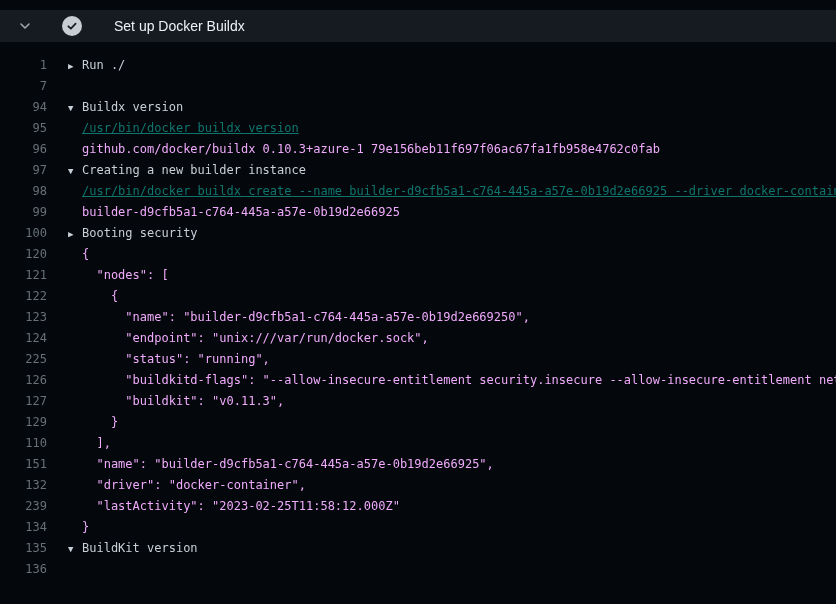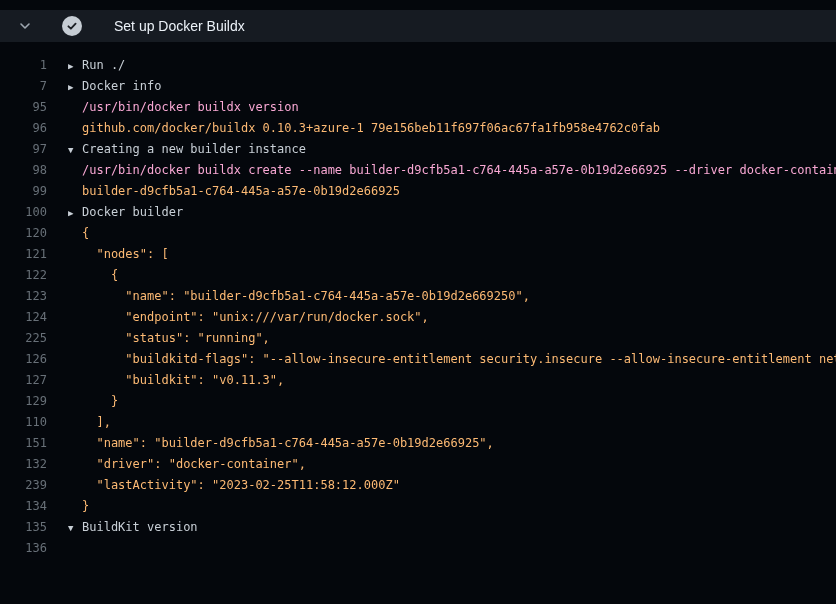--- a/index.html
+++ b/index.html
@@ -60,22 +60,22 @@
     padding-left: 21px;
     white-space: pre;
   }
   .arrow {
     display: inline-block;
     width: 14px;
     font-size: 9px;
     vertical-align: 0.5px;
   }
   .line.group-collapsed .content, .line.group-expanded .content { color: #c8cfd6; cursor: pointer; }
-  .line.command .content { color: #f9a8d4; }
-  .line.output .content { color: #fdba74; }
+  .line.command .content { color: #0f766e; text-decoration: underline; }
+  .line.output .content { color: #f0abfc; }
 </style>
 </head>
 <body>
 
 <div class="step-header">
   <span class="chevron">
     <svg width="12" height="12" viewBox="0 0 12 12">
       <polyline points="2,4 6,8 10,4" fill="none" stroke="#9ea7b0" stroke-width="1.6" stroke-linecap="round" stroke-linejoin="round"></polyline>
     </svg>
   </span>
@@ -83,27 +83,28 @@
     <svg width="14" height="14" viewBox="0 0 14 14">
       <path d="M3.4 7.3 L5.9 9.7 L10.6 4.6" fill="none" stroke="#1b1f24" stroke-width="1.8" stroke-linecap="round" stroke-linejoin="round"></path>
     </svg>
   </span>
   <span class="step-title">Set up Docker Buildx</span>
 </div>
 
 <div class="log">
   <div>
       <div class="line group-collapsed"><span class="num">1</span><span class="content"><span class="arrow">▶</span><span>Run ./</span></span></div>
-      <div class="line group-collapsed"><span class="num">7</span><span class="content"><span class="arrow">▶</span><span>Docker info</span></span></div>
+      <div class="line group-collapsed"><span class="num">7</span></div>
+      <div class="line group-expanded"><span class="num">94</span><span class="content"><span class="arrow">▼</span><span>Buildx version</span></span></div>
       <div class="line command"><span class="num">95</span><span class="content"><span class="arrow"></span><span>/usr/bin/docker buildx version</span></span></div>
       <div class="line output"><span class="num">96</span><span class="content"><span class="arrow"></span><span>github.com/docker/buildx 0.10.3+azure-1 79e156beb11f697f06ac67fa1fb958e4762c0fab</span></span></div>
       <div class="line group-expanded"><span class="num">97</span><span class="content"><span class="arrow">▼</span><span>Creating a new builder instance</span></span></div>
       <div class="line command"><span class="num">98</span><span class="content"><span class="arrow"></span><span>/usr/bin/docker buildx create --name builder-d9cfb5a1-c764-445a-a57e-0b19d2e66925 --driver docker-container</span></span></div>
       <div class="line output"><span class="num">99</span><span class="content"><span class="arrow"></span><span>builder-d9cfb5a1-c764-445a-a57e-0b19d2e66925</span></span></div>
-      <div class="line group-collapsed"><span class="num">100</span><span class="content"><span class="arrow">▶</span><span>Docker builder</span></span></div>
+      <div class="line group-collapsed"><span class="num">100</span><span class="content"><span class="arrow">▶</span><span>Booting security</span></span></div>
       <div class="line output"><span class="num">120</span><span class="content"><span class="arrow"></span><span>{</span></span></div>
       <div class="line output"><span class="num">121</span><span class="content"><span class="arrow"></span><span>  "nodes": [</span></span></div>
       <div class="line output"><span class="num">122</span><span class="content"><span class="arrow"></span><span>    {</span></span></div>
       <div class="line output"><span class="num">123</span><span class="content"><span class="arrow"></span><span>      "name": "builder-d9cfb5a1-c764-445a-a57e-0b19d2e669250",</span></span></div>
       <div class="line output"><span class="num">124</span><span class="content"><span class="arrow"></span><span>      "endpoint": "unix:///var/run/docker.sock",</span></span></div>
       <div class="line output"><span class="num">225</span><span class="content"><span class="arrow"></span><span>      "status": "running",</span></span></div>
       <div class="line output"><span class="num">126</span><span class="content"><span class="arrow"></span><span>      "buildkitd-flags": "--allow-insecure-entitlement security.insecure --allow-insecure-entitlement network.host",</span></span></div>
       <div class="line output"><span class="num">127</span><span class="content"><span class="arrow"></span><span>      "buildkit": "v0.11.3",</span></span></div>
       <div class="line output"><span class="num">129</span><span class="content"><span class="arrow"></span><span>    }</span></span></div>
       <div class="line output"><span class="num">110</span><span class="content"><span class="arrow"></span><span>  ],</span></span></div>

